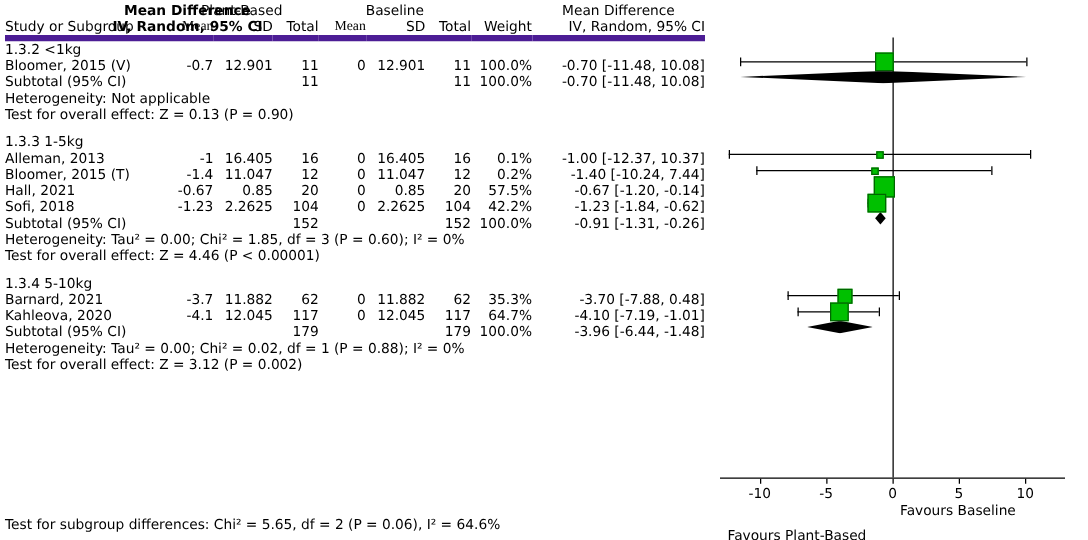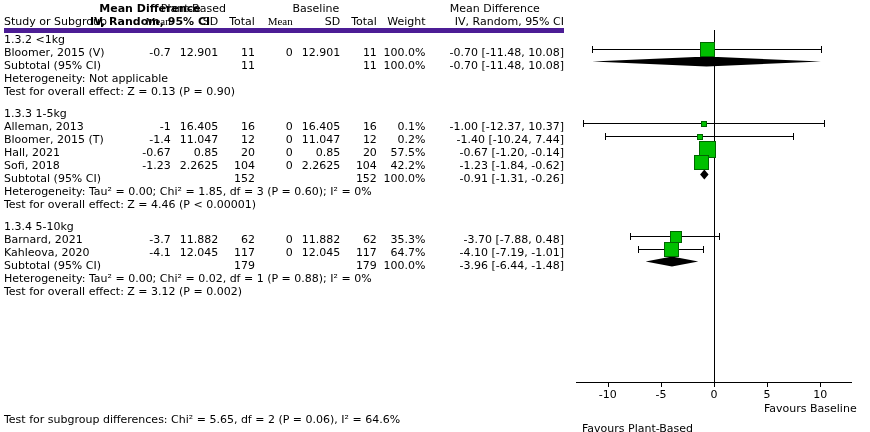--- a/index.html
+++ b/index.html
@@ -316,21 +316,21 @@
       <div class="ticklabel" style="left: 19.8462px; top: 388px;">-10</div>
       <div class="tick" style="left: 92.9231px; top: 383px;"></div>
       <div class="ticklabel" style="left: 72.9231px; top: 388px;">-5</div>
       <div class="tick" style="left: 146px; top: 383px;"></div>
       <div class="ticklabel" style="left: 126px; top: 388px;">0</div>
       <div class="tick" style="left: 199.077px; top: 383px;"></div>
       <div class="ticklabel" style="left: 179.077px; top: 388px;">5</div>
       <div class="tick" style="left: 252.154px; top: 383px;"></div>
       <div class="ticklabel" style="left: 232.154px; top: 388px;">10</div>
       <div class="favours" style="left: 14px; top: 402px; margin-top: 20px;">Favours Plant-Based</div>
-      <div class="favours" style="left: 152px; top: 402px; margin-left: 44px;">Favours Baseline</div>
+      <div class="favours" style="left: 152px; top: 402px;">Favours Baseline</div>
       <div class="ci" style="left: 24.1354px; width: 228.868px; top: 48.5px;"></div>
       <div class="cap" style="left: 24.1354px; top: 45.5px;"></div>
       <div class="cap" style="left: 253.003px; top: 45.5px;"></div>
       <div class="box" style="width: 13px; height: 13px; left: 132.069px; top: 42px;"></div>
       <div class="diamond" style="left: 24.1354px; top: 56.5px; width: 228.868px; height: 10px; clip-path: polygon(0% 50%, 50% 0%, 100% 50%, 50% 100%);"></div>
       <div class="ci" style="left: 14.6877px; width: 241.394px; top: 122.5px;"></div>
       <div class="cap" style="left: 14.6877px; top: 119.5px;"></div>
       <div class="cap" style="left: 256.082px; top: 119.5px;"></div>
       <div class="box" style="width: 4px; height: 4px; left: 133.385px; top: 120.5px;"></div>
       <div class="ci" style="left: 37.2985px; width: 187.68px; top: 135.5px;"></div>

